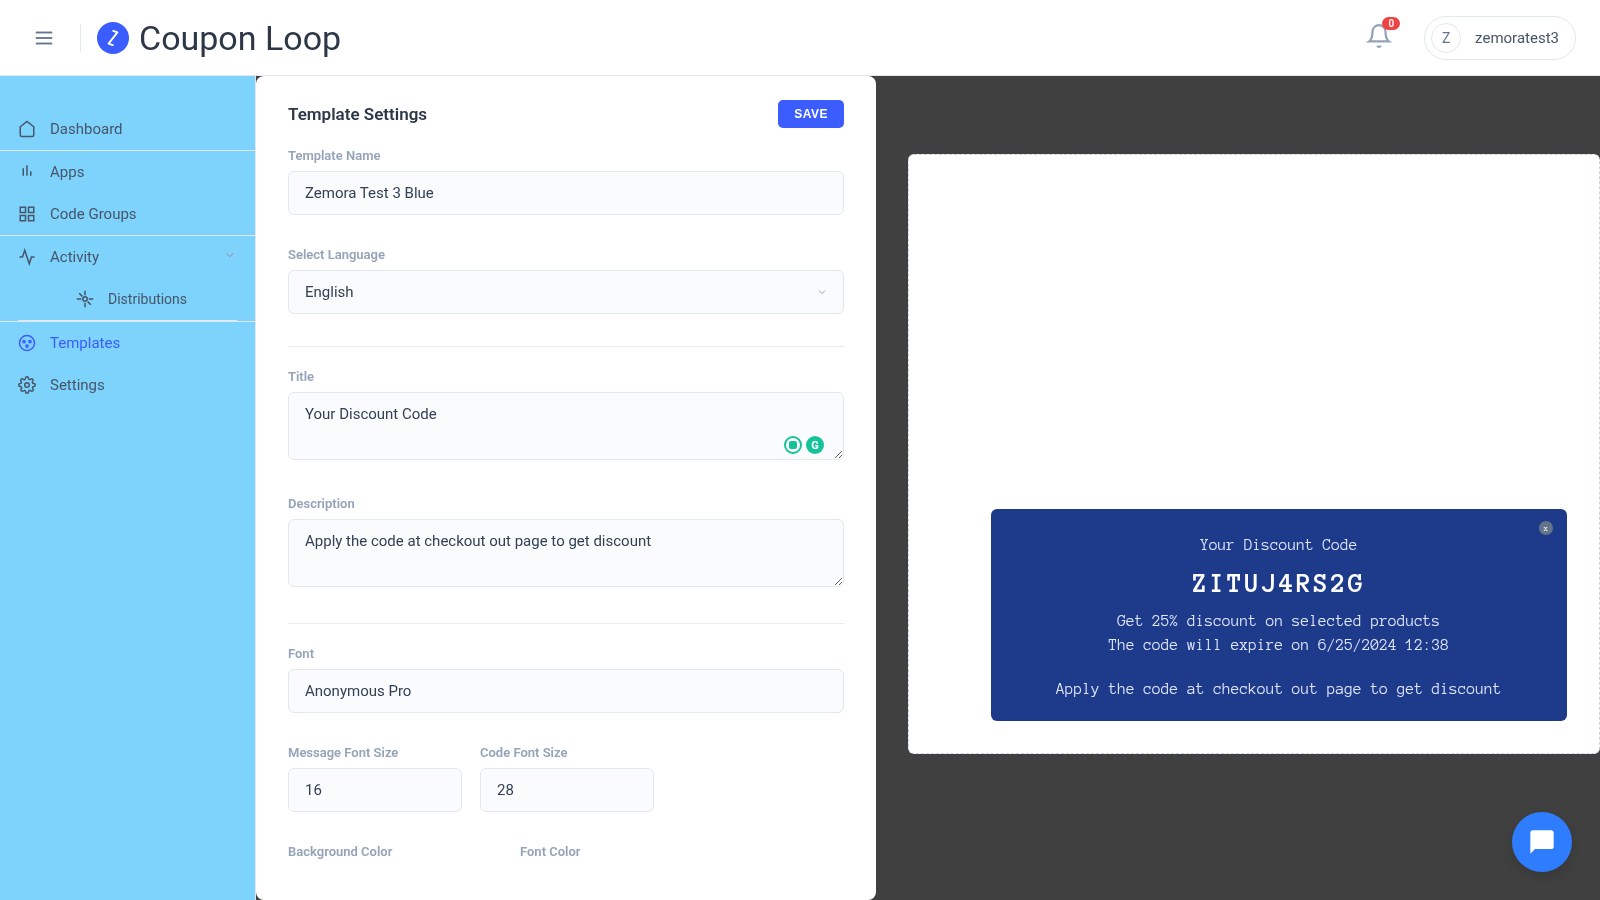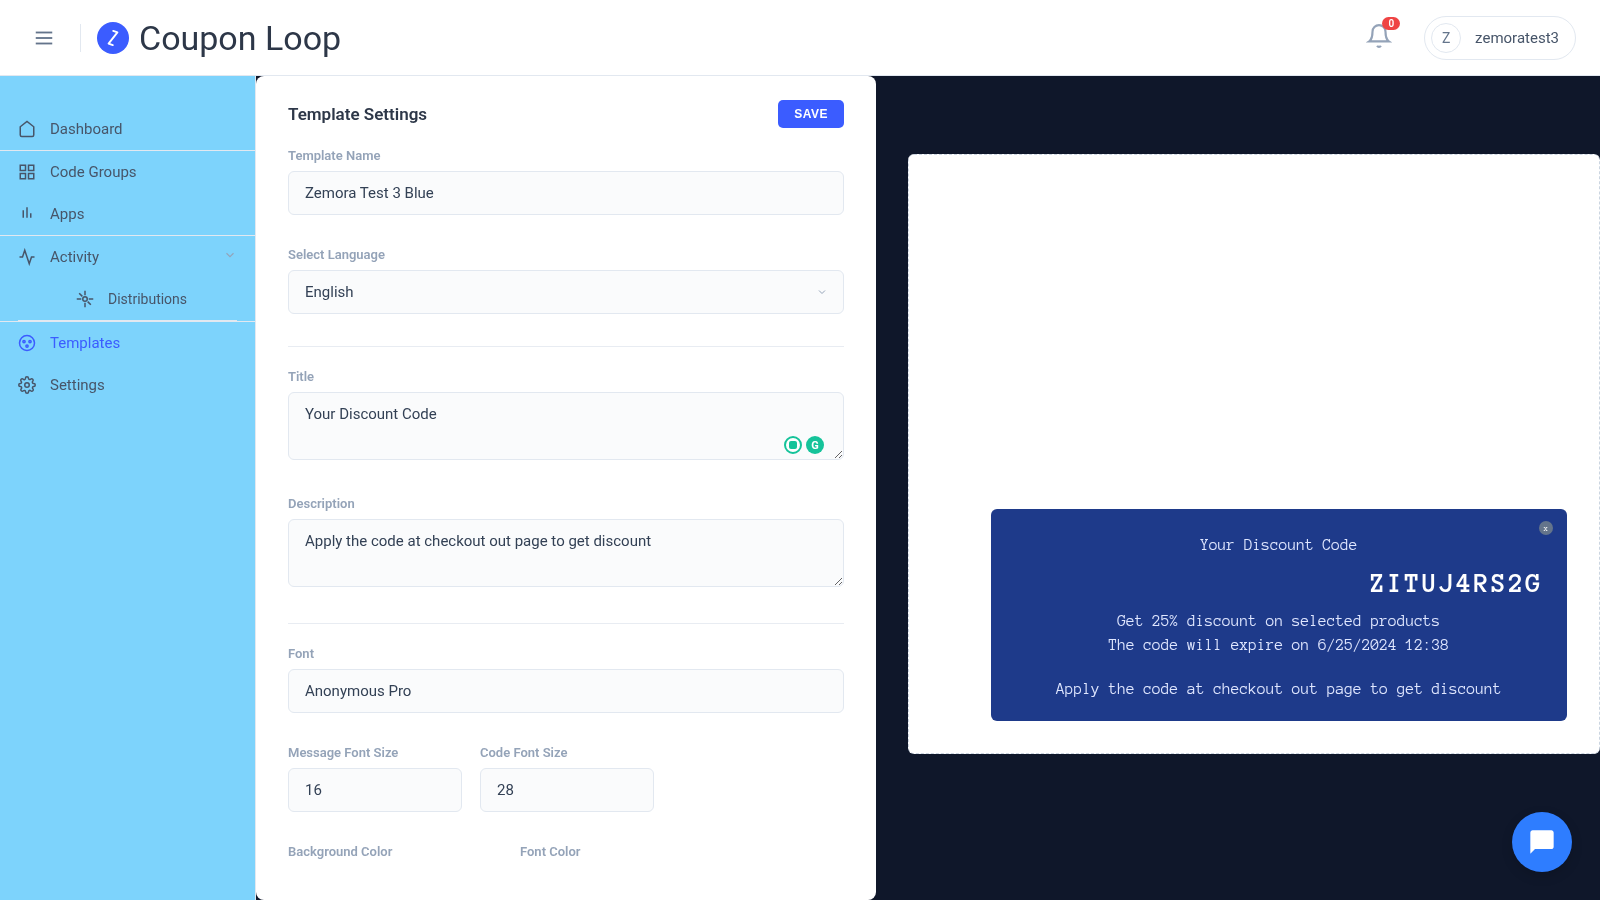--- a/index.html
+++ b/index.html
@@ -22,21 +22,21 @@
 .body { display: flex; height: calc(100% - 76px); }
 .sidebar { width: 256px; background: #7dd3fc; border-right: 1px solid #e2e8f0; padding-top: 32px; }
 .nav-item { display: flex; align-items: center; gap: 14px; padding: 12px 18px; font-size: 15px; color: #475569; cursor: pointer; }
 .nav-item.active { color: #3b5cff; }
 .nav-item svg { width: 18px; height: 18px; stroke: currentColor; fill: none; stroke-width: 2; }
 .nav-item.sub { padding-left: 40px; font-size: 14px; margin-left: 36px; }
 .nav-sep { height: 1px; background: #e2e8f0; margin: 0; }
 .nav-sep.inset { margin-left: 18px; margin-right: 18px; }
 .nav-chev { margin-left: auto; }
 .nav-chev svg { width: 14px; height: 14px; stroke: #94a3b8; }
-.main { flex: 1; display: flex; gap: 32px; overflow: hidden; background: #0f172a; }
+.main { flex: 1; display: flex; gap: 32px; overflow: hidden; background: #404040; }
 .panel { background: #fff; border-radius: 8px; width: 620px; padding: 24px 32px; overflow-y: auto; }
 .panel-header { display: flex; align-items: center; justify-content: space-between; margin-bottom: 20px; }
 .panel-title { font-size: 17px; font-weight: 600; color: #2d3748; }
 .save-btn { background: #3b5cff; color: #fff; font-size: 12px; font-weight: 600; letter-spacing: 0.5px; border: none; border-radius: 5px; padding: 7px 16px; cursor: pointer; }
 .form-group { margin-bottom: 32px; }
 .form-label { font-size: 13px; font-weight: 600; color: #94a3b8; margin-bottom: 8px; display: block; }
 .form-input, .form-select, .form-textarea { width: 100%; border: 1px solid #e2e8f0; border-radius: 6px; padding: 12px 16px; font-size: 15px; color: #334155; font-family: inherit; background: #fafbfc; }
 .form-textarea { resize: both; height: 68px; }
 .form-textarea.tall { height: 68px; }
 .select-wrap { position: relative; }
@@ -48,21 +48,21 @@
 .grammarly { position: absolute; right: 20px; bottom: 10px; display: flex; gap: 4px; align-items: center; }
 .g-badge { width: 18px; height: 18px; border-radius: 50%; display: flex; align-items: center; justify-content: center; }
 .g-green { background: #fff; border: 2px solid #15c39a; }
 .g-green-inner { width: 8px; height: 8px; background: #15c39a; border-radius: 2px; }
 .g-circle { background: #15c39a; color: #fff; font-size: 11px; font-weight: 700; }
 .preview-area { flex: 1; display: flex; flex-direction: column; padding-top: 78px; }
 .preview-frame { flex: 1; max-height: 600px; border: 1px dashed #cbd5e1; background: #fff; border-radius: 6px; position: relative; }
 .coupon-card { position: absolute; bottom: 32px; left: 82px; right: 32px; background: #1e3a8a; color: #e0e7ff; border-radius: 6px; padding: 28px 24px 24px; font-family: "Anonymous Pro", "Courier New", monospace; text-align: center; }
 .coupon-close { position: absolute; top: 12px; right: 14px; width: 14px; height: 14px; border-radius: 50%; background: #64748b; color: #fff; font-size: 8px; display: flex; align-items: center; justify-content: center; cursor: pointer; }
 .coupon-title { font-size: 16px; margin-bottom: 16px; }
-.coupon-code { font-size: 28px; font-weight: 700; letter-spacing: 2px; color: #fff; margin-bottom: 12px; text-align: right; }
+.coupon-code { font-size: 28px; font-weight: 700; letter-spacing: 2px; color: #fff; margin-bottom: 12px; }
 .coupon-line { font-size: 16px; line-height: 1.5; }
 .coupon-desc { font-size: 16px; margin-top: 24px; }
 .chat-fab { position: fixed; bottom: 28px; right: 28px; width: 60px; height: 60px; border-radius: 50%; background: #2e7dff; display: flex; align-items: center; justify-content: center; cursor: pointer; box-shadow: 0 4px 12px rgba(0,0,0,0.15); }
 .chat-fab svg { width: 28px; height: 28px; fill: #fff; }
 </style>
 </head>
 <body>
 
 <div class="header">
   <div class="menu-btn">
@@ -99,32 +99,32 @@
   <div class="sidebar">
     <div class="nav-item">
       <svg viewBox="0 0 24 24">
           <path d="M3 9l9-7 9 7v11a2 2 0 0 1-2 2H5a2 2 0 0 1-2-2z"></path>
         </svg>
       <span>Dashboard</span>
     </div>
     <div class="nav-sep"></div>
     <div class="nav-item">
       <svg viewBox="0 0 24 24">
+          <path d="M7 17V7M12 17V3M17 17v-6"></path>
+        </svg>
+      <span>Apps</span>
+    </div>
+    <div class="nav-item">
+      <svg viewBox="0 0 24 24">
           <rect x="3" y="3" width="7" height="7"></rect>
           <rect x="14" y="3" width="7" height="7"></rect>
           <rect x="3" y="14" width="7" height="7"></rect>
           <rect x="14" y="14" width="7" height="7"></rect>
         </svg>
       <span>Code Groups</span>
-    </div>
-    <div class="nav-item">
-      <svg viewBox="0 0 24 24">
-          <path d="M7 17V7M12 17V3M17 17v-6"></path>
-        </svg>
-      <span>Apps</span>
     </div>
     <div class="nav-sep"></div>
     <div class="nav-item">
       <svg viewBox="0 0 24 24">
           <polyline points="22 12 18 12 15 21 9 3 6 12 2 12"></polyline>
         </svg>
       <span>Activity</span>
       <span class="nav-chev"><svg viewBox="0 0 24 24" fill="none" stroke-width="2">
             <polyline points="6 9 12 15 18 9"></polyline>
           </svg></span>

